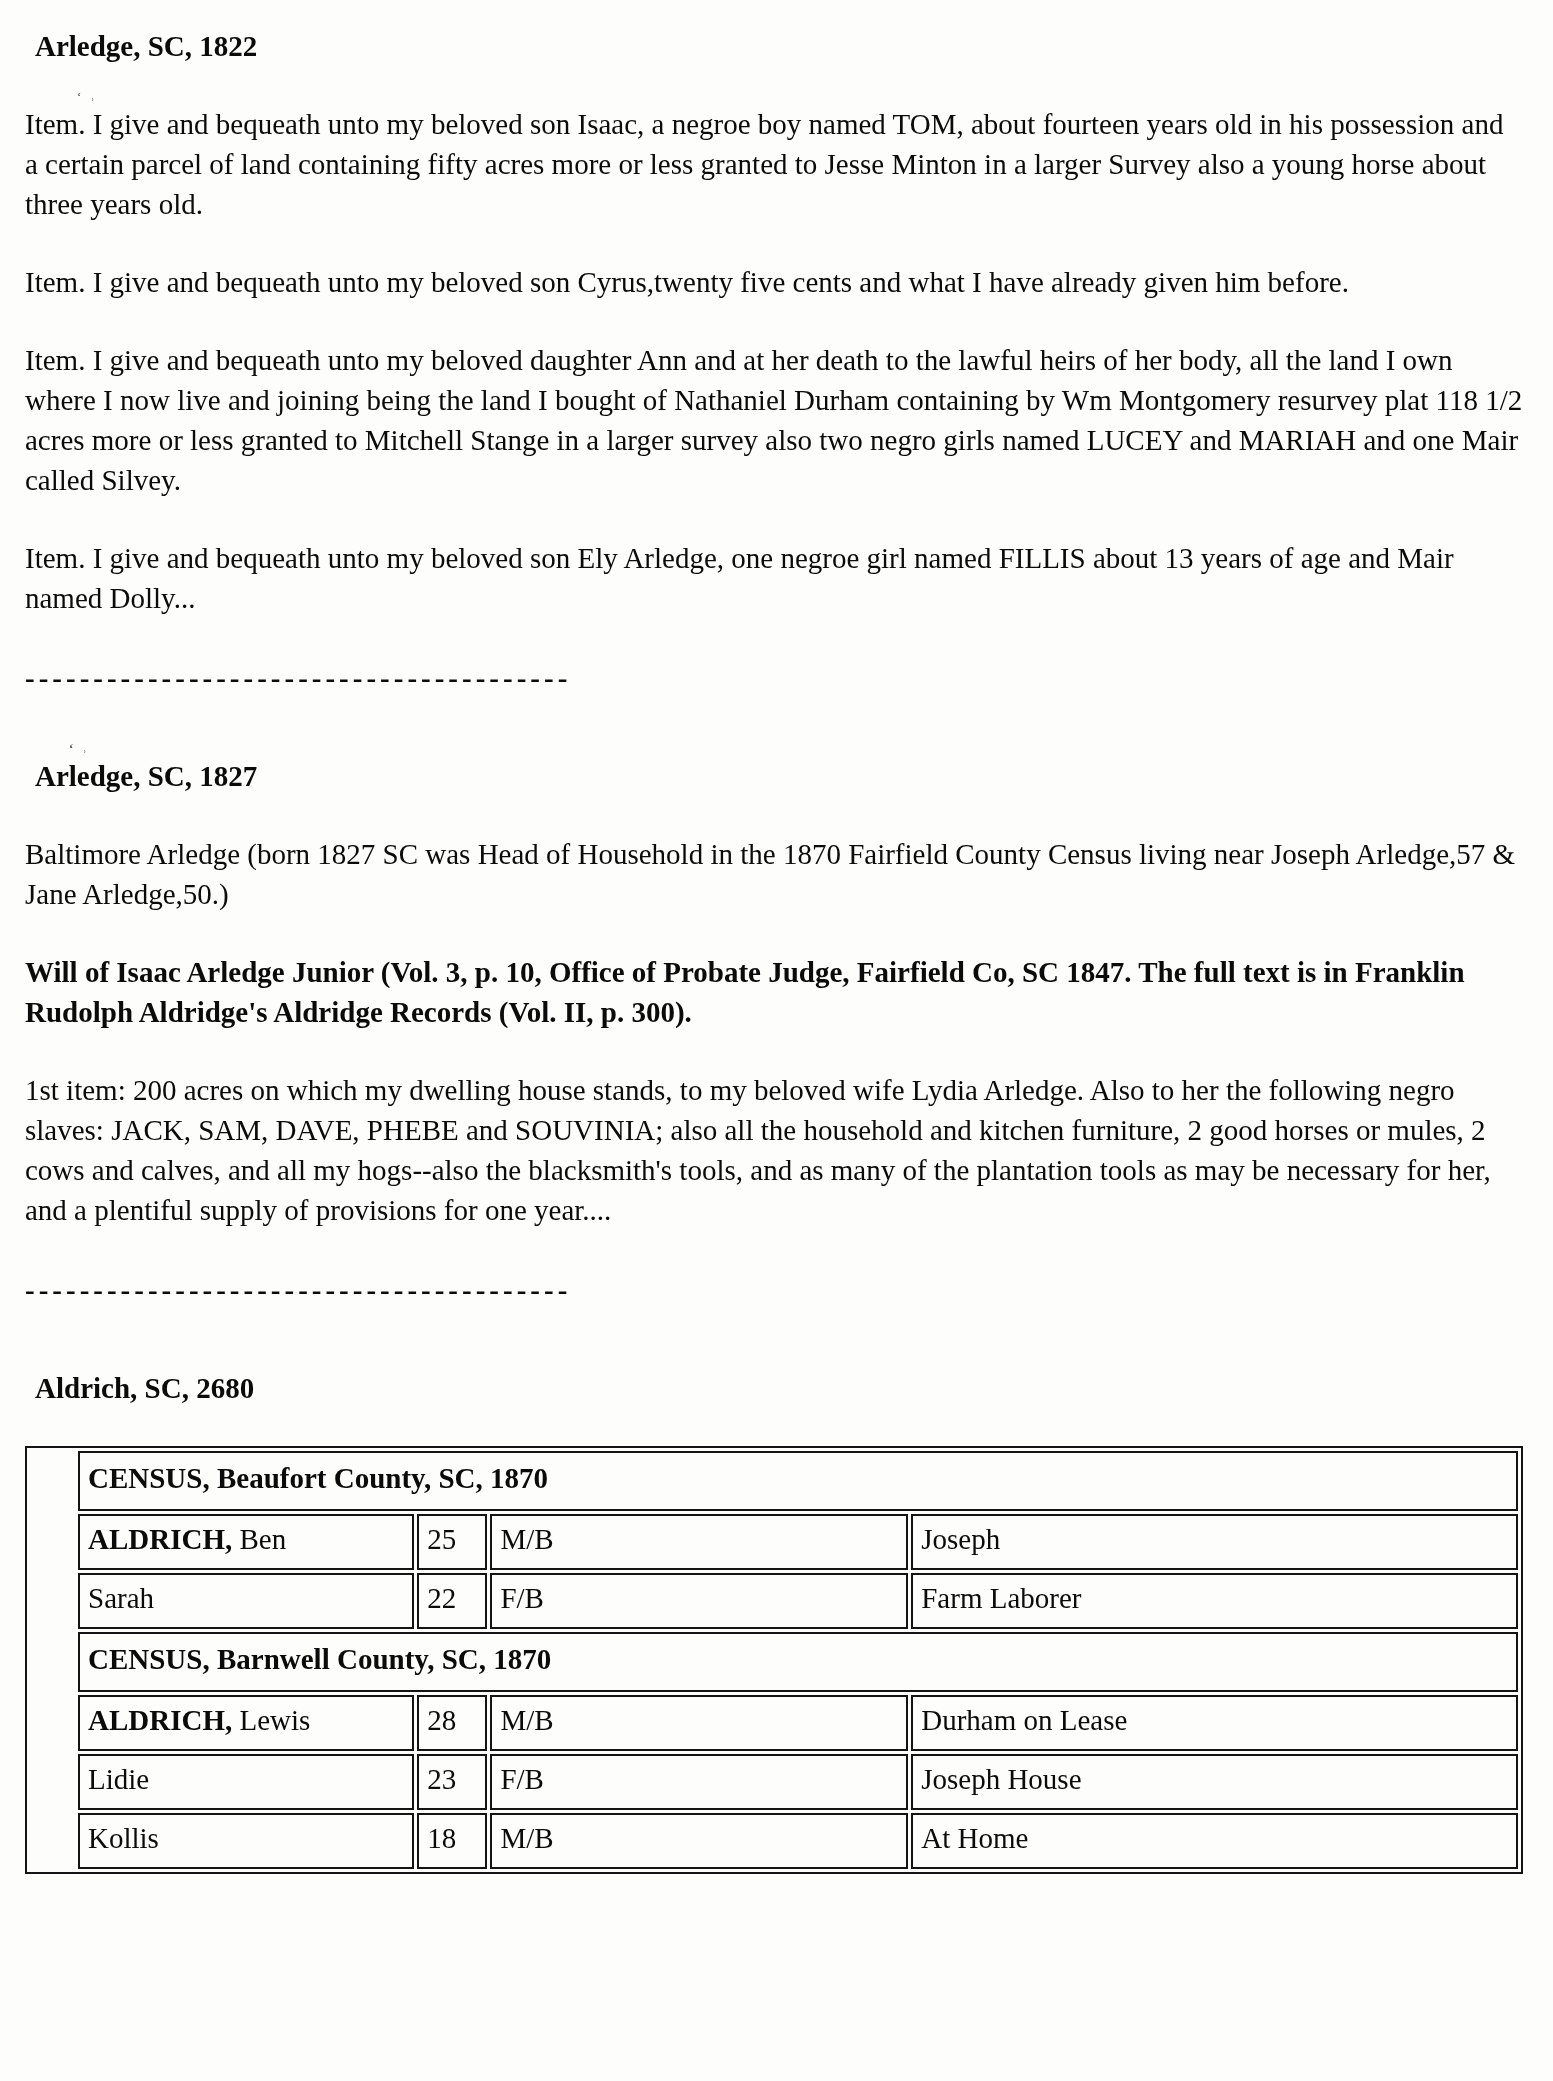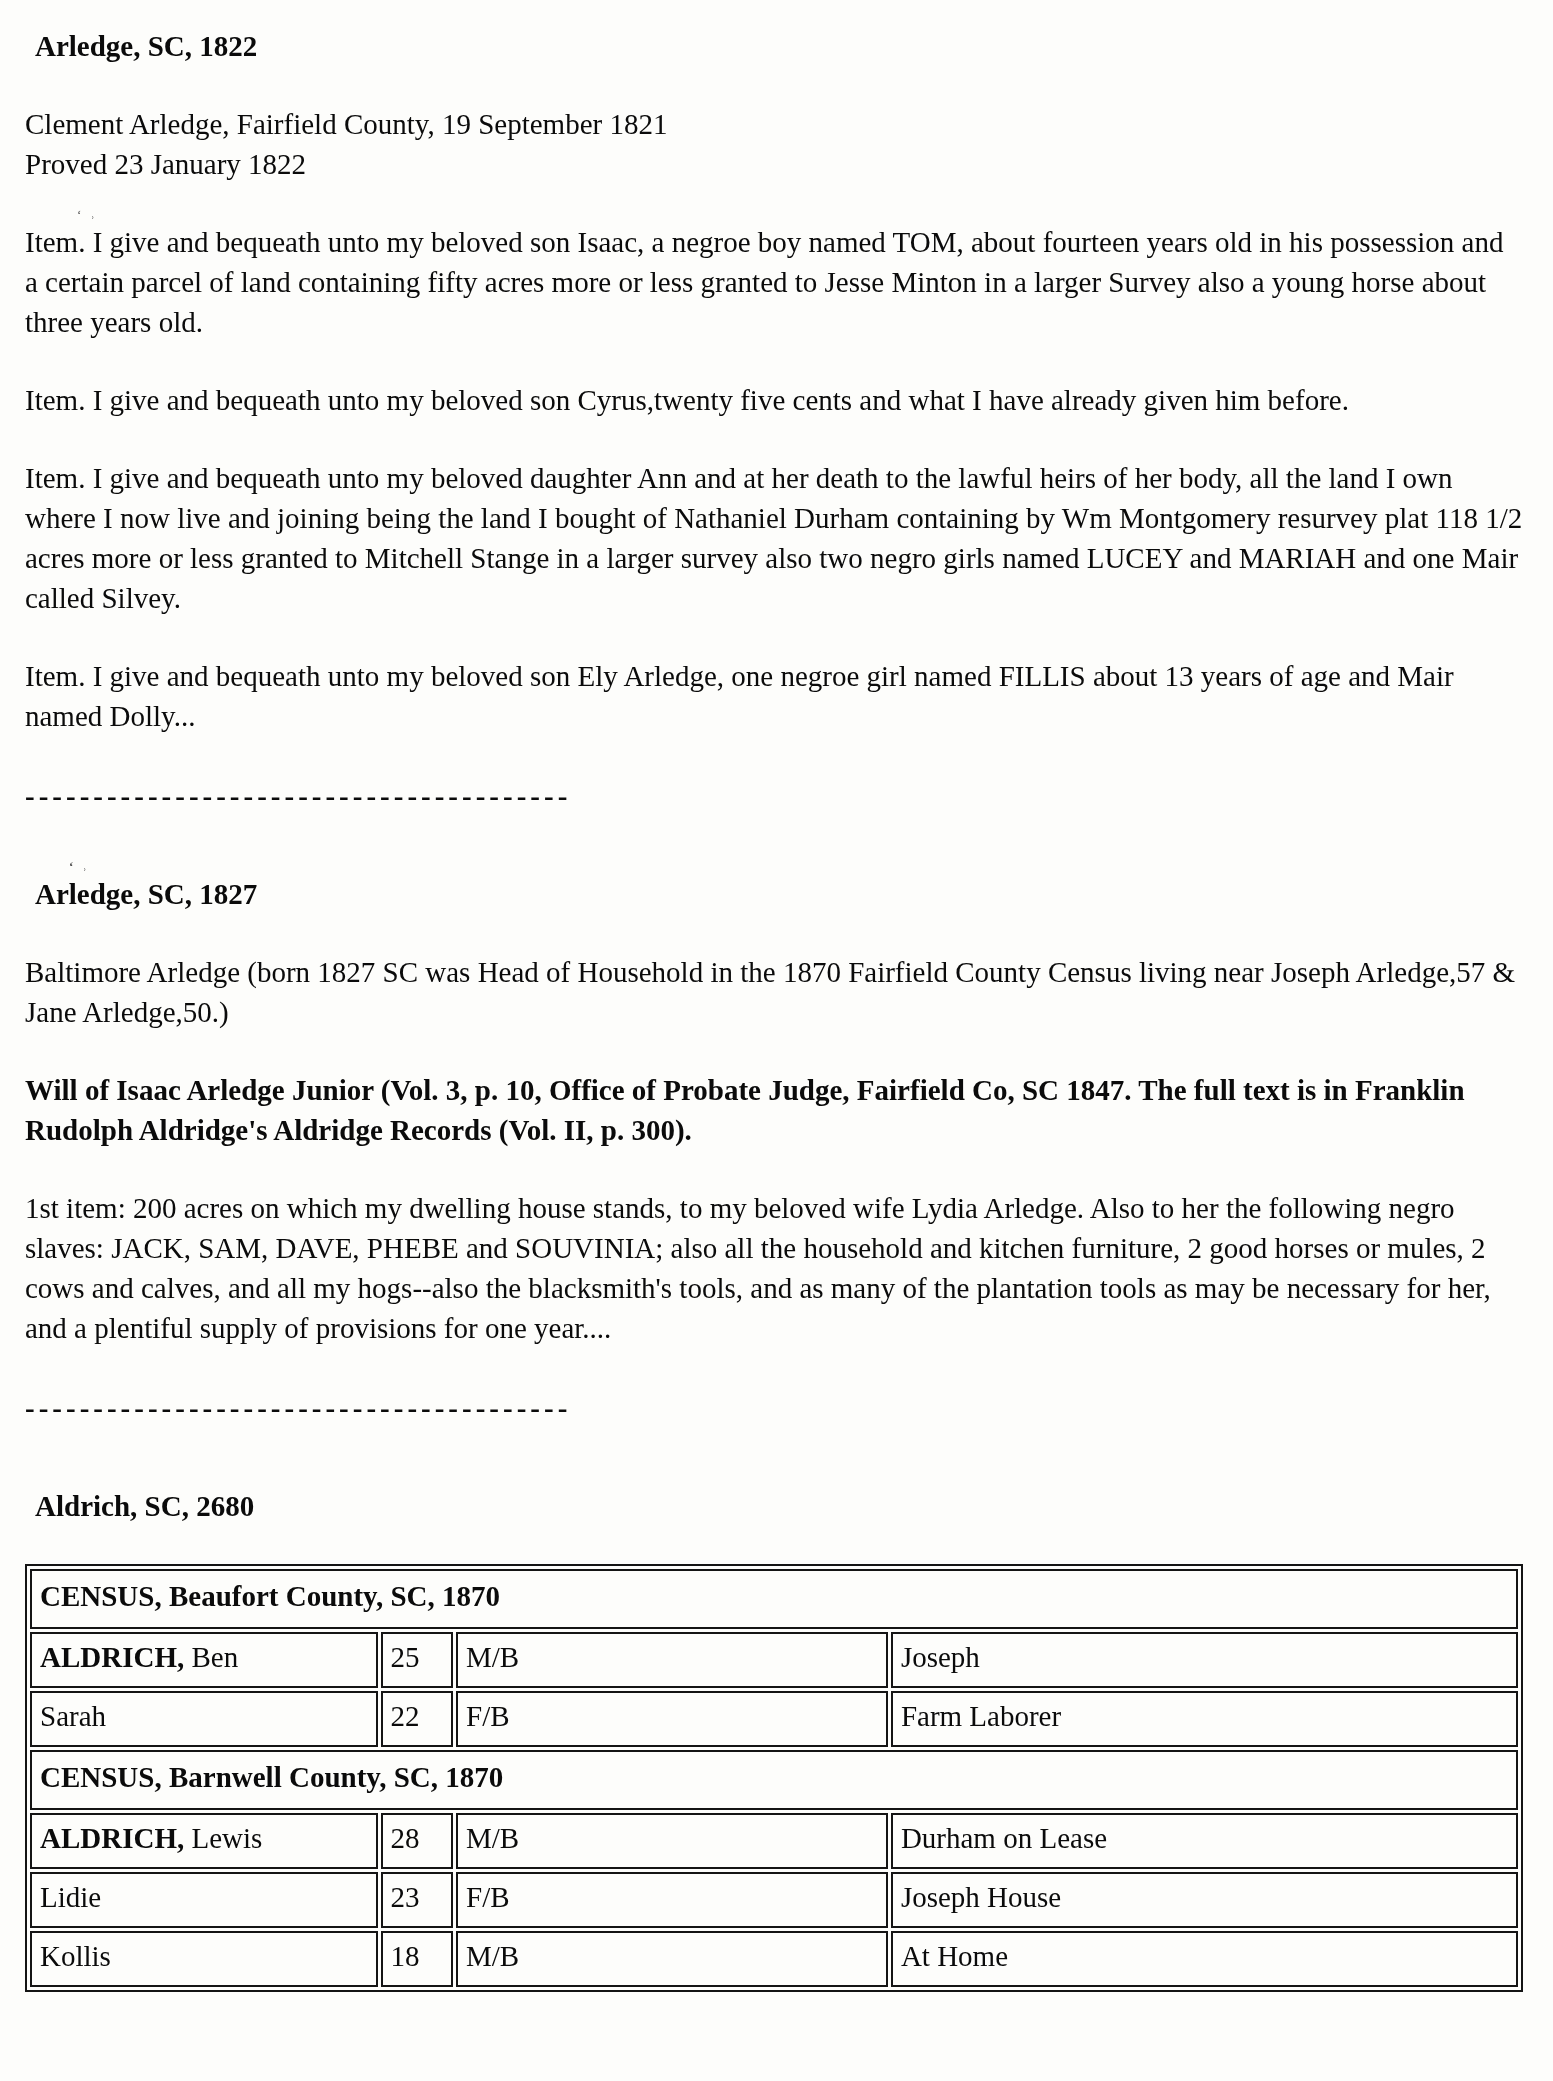--- a/index.html
+++ b/index.html
@@ -50,20 +50,21 @@
   .scan-mark.over-two { left: 52px; }
   .scan-mark.over-arledge { left: 34px; }
 
   table.census {
     width: 100%;
     table-layout: fixed;
     border-collapse: separate;
     border-spacing: 3px;
     border: 2px solid #141414;
     margin-top: 18px;
+    padding-left: 48px;
   }
   table.census td {
     border: 2px solid #141414;
     padding: 3px 6px 9px 8px;
     vertical-align: middle;
     overflow: hidden;
     white-space: nowrap;
   }
   table.census td.section-cell {
     font-weight: bold;
@@ -75,24 +76,20 @@
   col.c-sex  { width: 29.2%; }
   col.c-occ  { width: auto; }
 </style>
 </head>
 <body>
 
 <div class="page">
 
   <div class="heading first">Arledge, SC, 1822</div>
 
-  <p class="para">
-    <span>Clement Arledge, Fairfield County, 19 September 1821</span><br>
-    <span>Proved 23 January 1822</span>
-  </p>
 
   <p class="para rel">
     <span class="scan-mark over-two">ʻ ˒</span>
   </p>
 
   <p class="para">Item. I give and bequeath unto my beloved son Isaac, a negroe boy named TOM, about fourteen years old in his possession and a certain parcel of land containing fifty acres more or less granted to Jesse Minton in a larger Survey also a young horse about three years old.</p>
 
   <p class="para">Item. I give and bequeath unto my beloved son Cyrus,twenty five cents and what I have already given him before.</p>
 
   <p class="para">Item. I give and bequeath unto my beloved daughter Ann and at her death to the lawful heirs of her body, all the land I own where I now live and joining being the land I bought of Nathaniel Durham containing by Wm Montgomery resurvey plat 118 1/2 acres more or less granted to Mitchell Stange in a larger survey also two negro girls named LUCEY and MARIAH and one Mair called Silvey.</p>

